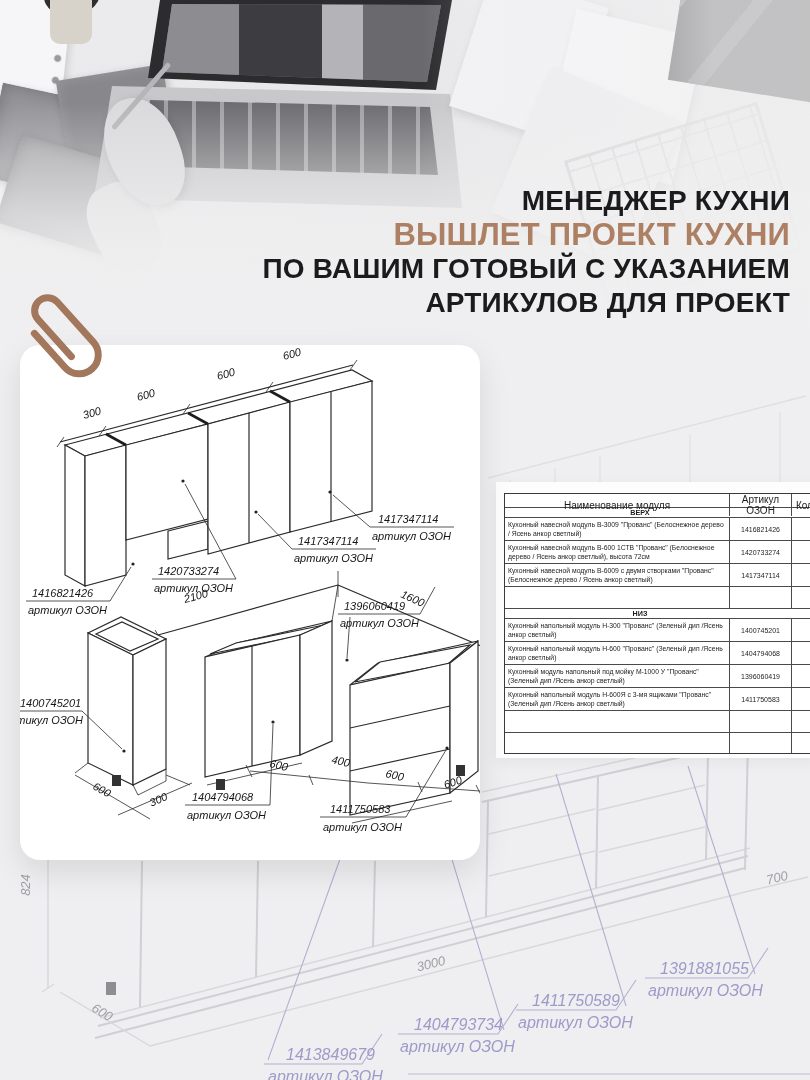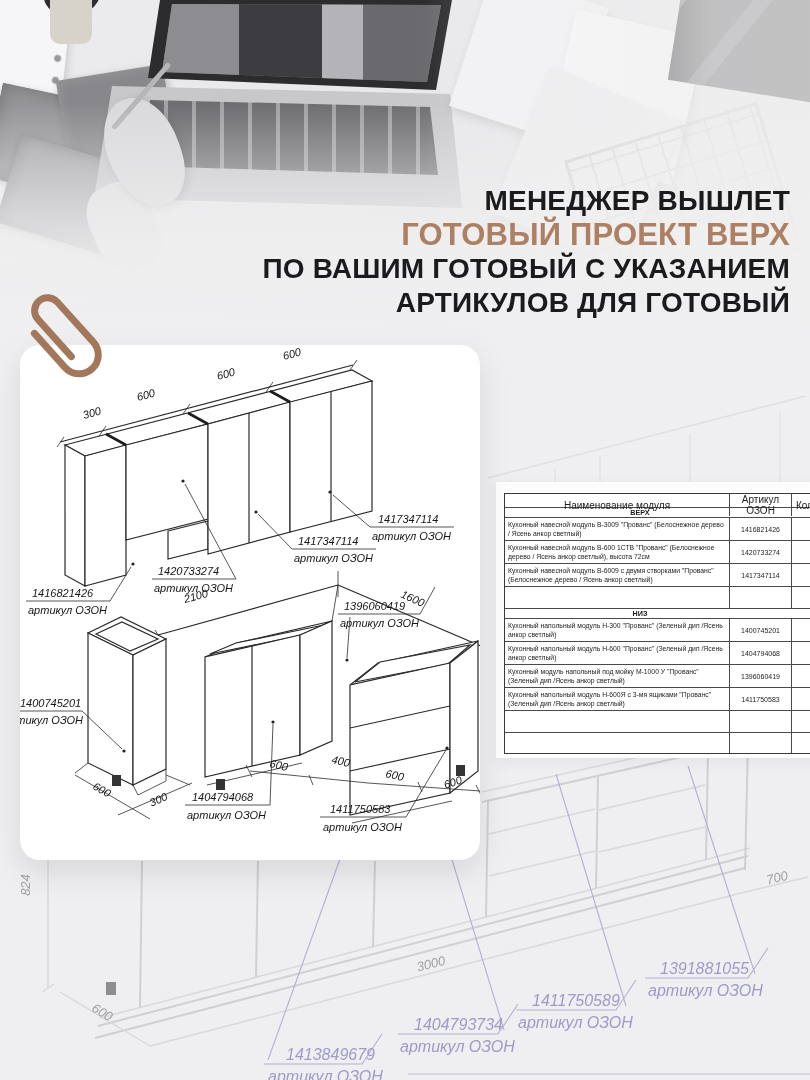--- a/index.html
+++ b/index.html
@@ -110,24 +110,24 @@
   <div class="pencil"></div>
   <div class="white1"></div>
   <div class="white2"></div>
   <div class="white3"></div>
   <div class="basket"></div>
   <div class="frame"></div>
   <div class="fade"></div>
 </div>
 
 <div class="headline">
-  <span class="l">МЕНЕДЖЕР ВЫШЛЕТ</span>
-  <span class="l accent">ГОТОВЫЙ ПРОЕКТ ВЕРХ</span>
+  <span class="l">МЕНЕДЖЕР КУХНИ</span>
+  <span class="l accent">ВЫШЛЕТ ПРОЕКТ КУХНИ</span>
   <span class="l">ПО ВАШИМ ГОТОВЫЙ С УКАЗАНИЕМ</span>
-  <span class="l">АРТИКУЛОВ ДЛЯ ГОТОВЫЙ</span>
+  <span class="l">АРТИКУЛОВ ДЛЯ ПРОЕКТ</span>
 </div>
 
 <svg class="clip" width="86" height="96" viewBox="0 0 86 96">
   <g transform="rotate(-42 43 48)">
     <path d="M30 72 V22 a13 13 0 0 1 26 0 V76 a19 19 0 0 1 -38 0 V30" fill="none" stroke="#a3775b" stroke-width="7" stroke-linecap="round"></path>
   </g>
 </svg>
 
 <svg class="sketch-top" width="330" height="105" viewBox="0 0 330 105">
   <path class="sk-line2" d="M8 88 L326 6" opacity=".7"></path>

